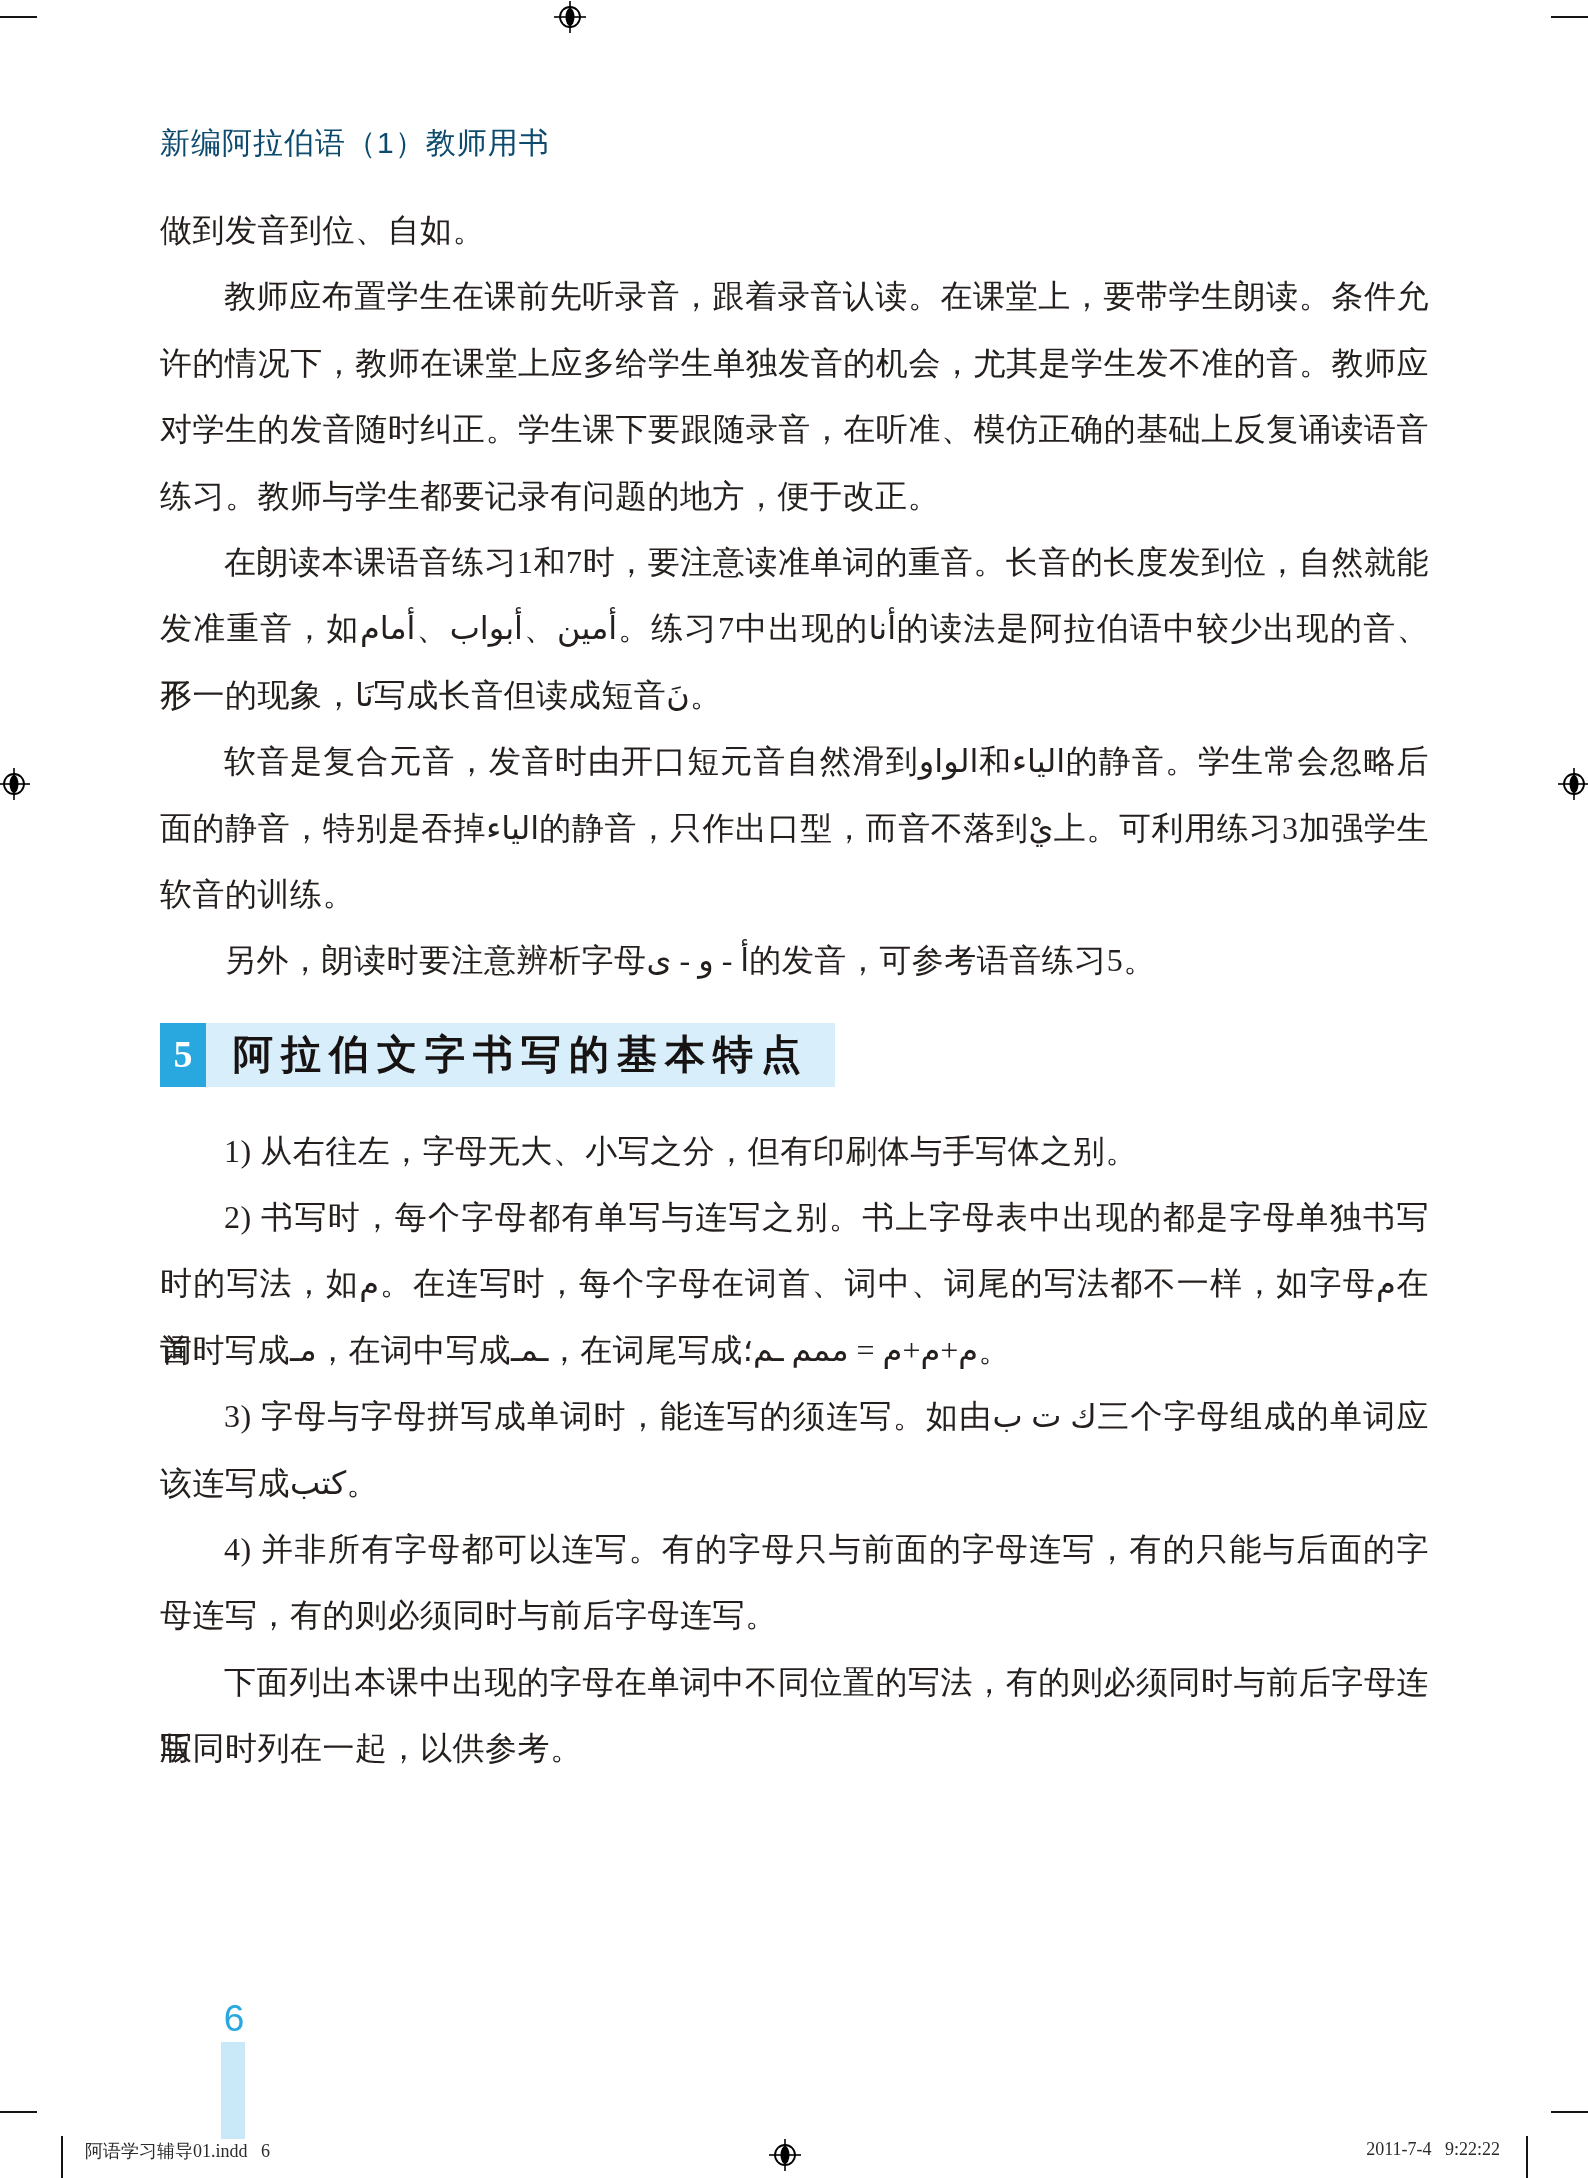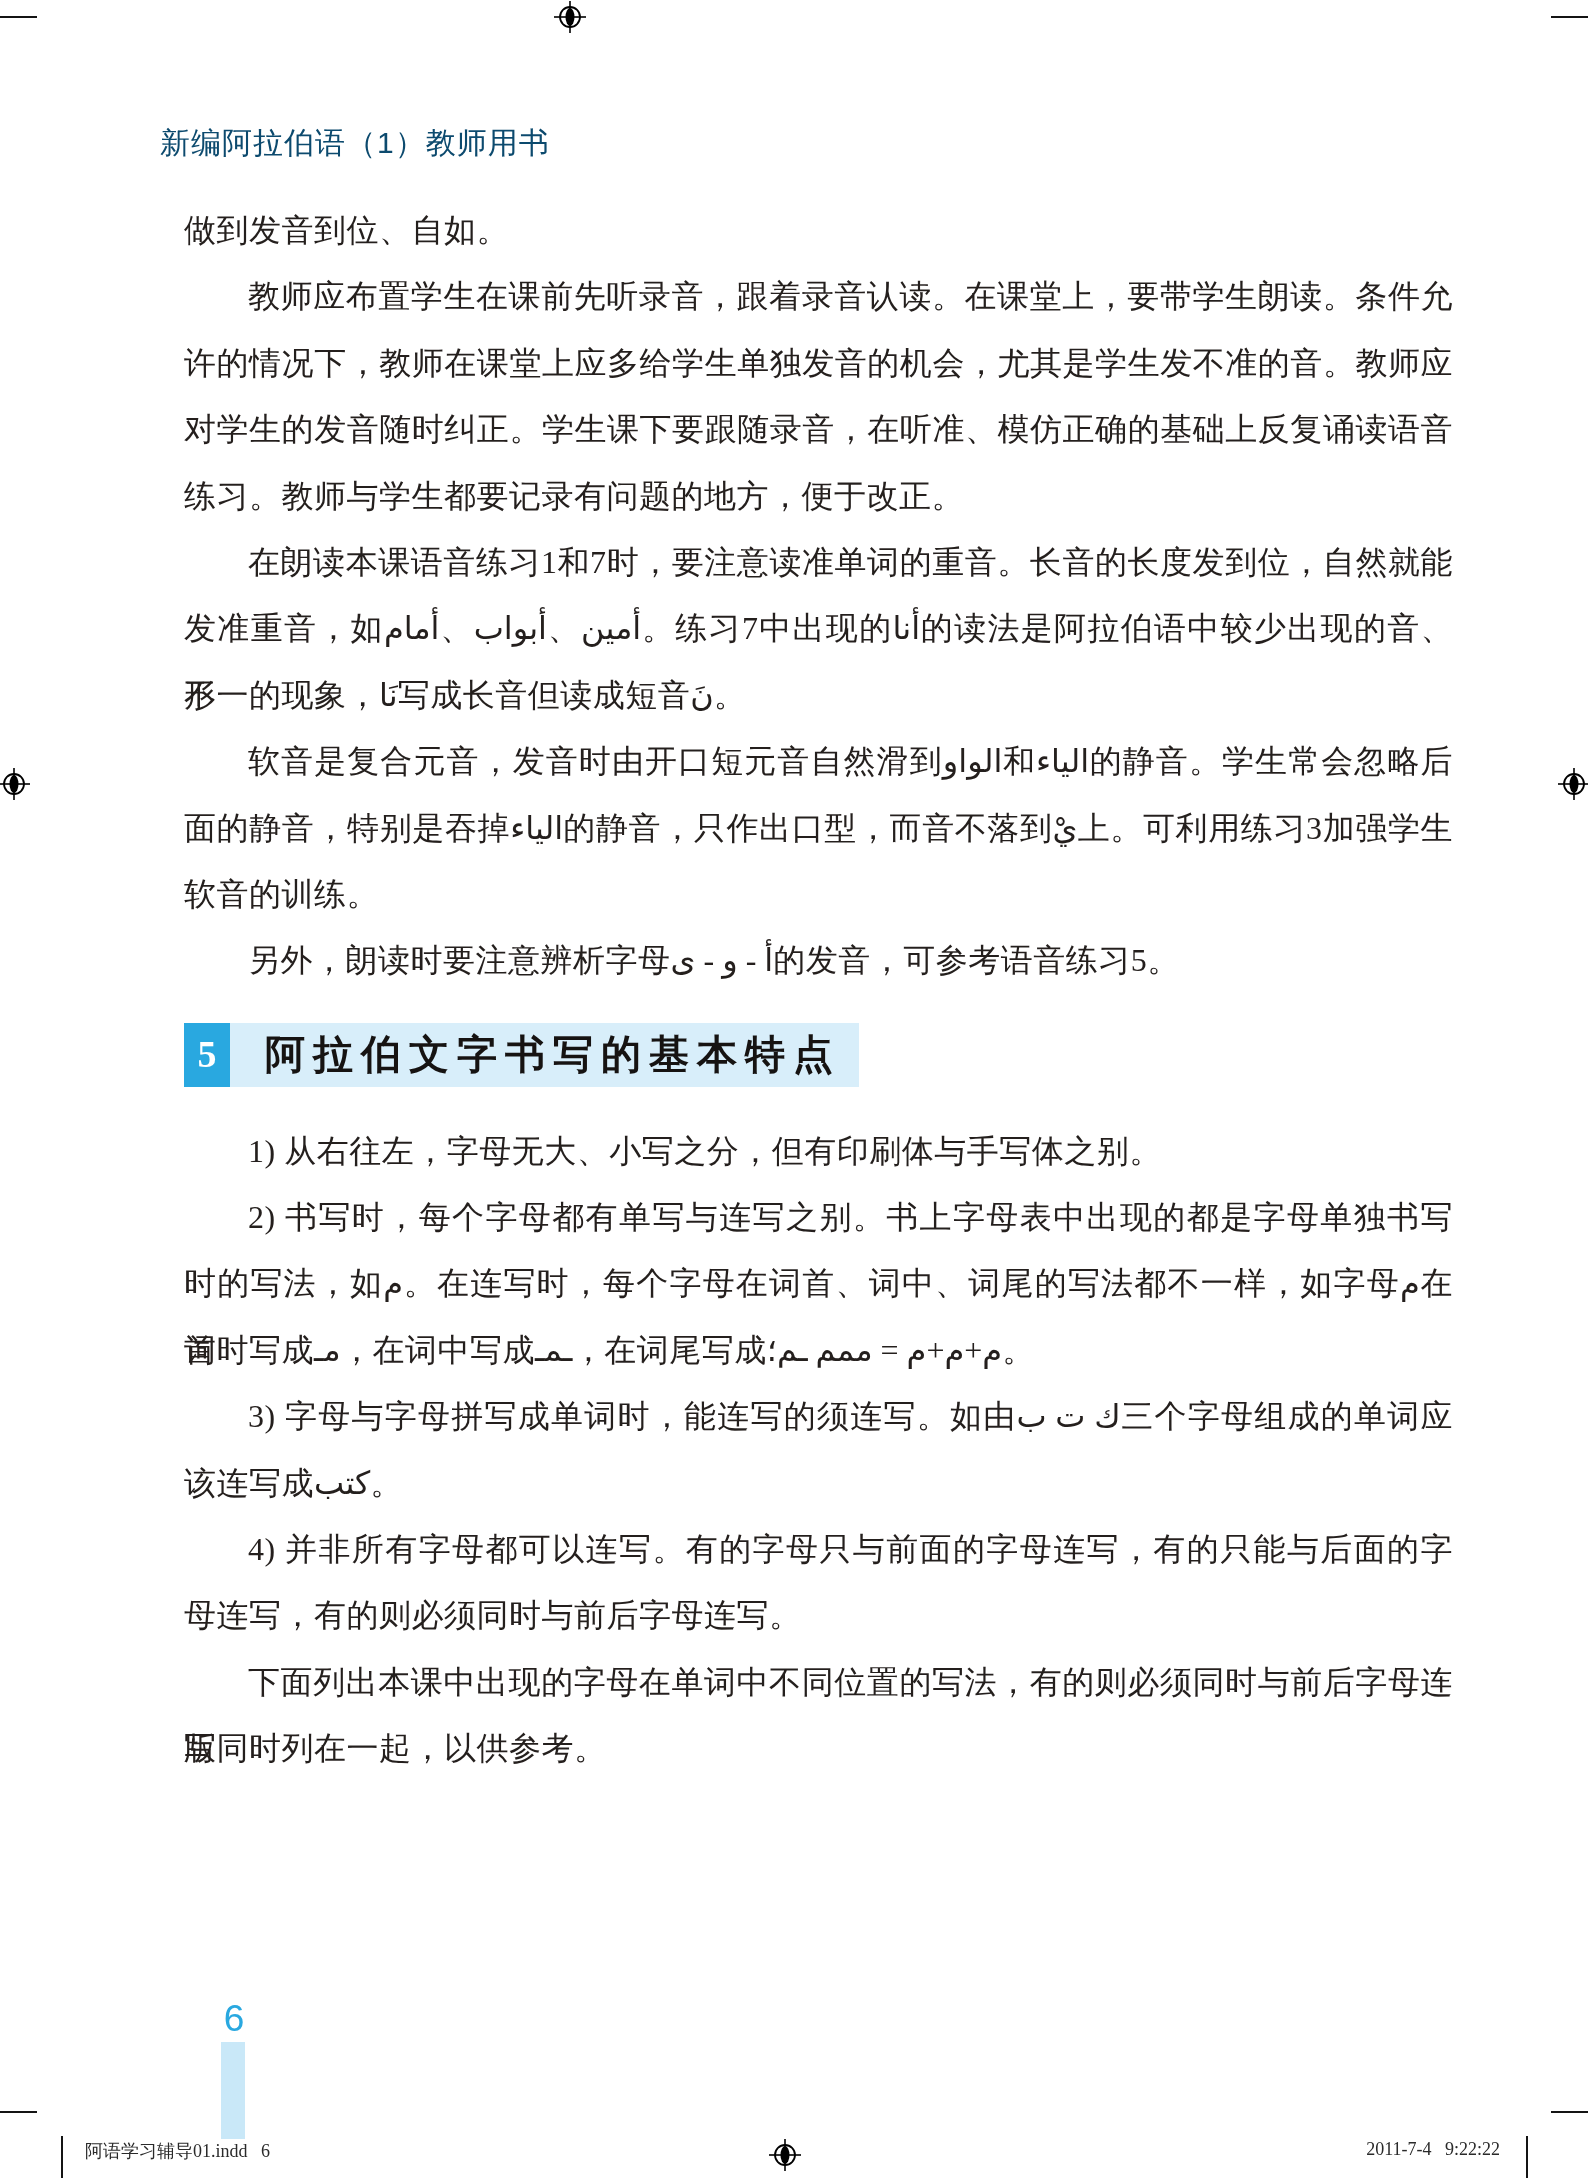--- a/index.html
+++ b/index.html
@@ -14,38 +14,38 @@
   .vdash{position:absolute;width:2px;background:#141414;}
   .regmark{position:absolute;width:32px;height:32px;}
   .regmark svg{display:block;}
   
   .header-title{
     position:absolute;left:160px;top:123px;
     font-family:"Liberation Sans","DejaVu Sans",sans-serif;
     font-size:30px;letter-spacing:1px;color:#0c4a6e;white-space:nowrap;
   }
   
-  .textcol{position:absolute;left:160px;top:197px;width:1269px;margin-left:24px;}
+  .textcol{position:absolute;left:160px;top:197px;width:1269px;}
   .bline{
     height:66.4px;line-height:66.4px;font-size:32px;
     white-space:nowrap;letter-spacing:0.5px;
   }
   .bline.j{white-space:normal;text-align:justify;text-align-last:justify;}
   .bline.ind{text-indent:64px;}
   
   .sec-head{display:flex;margin-top:29px;margin-bottom:31px;height:64px;}
   .sec-num{
     width:46px;height:64px;background:#29a8e0;color:#ffffff;
     font-weight:bold;font-size:38px;line-height:62px;text-align:center;
     flex:0 0 auto;
   }
   .sec-band{
     width:629px;height:64px;background:#d8eefa;
     font-weight:bold;font-size:40px;line-height:64px;color:#161312;
-    padding-left:35px;letter-spacing:8px;white-space:nowrap;
+    padding-left:27px;letter-spacing:8px;white-space:nowrap;
     box-sizing:border-box;flex:0 0 auto;
   }
   
   .page-num{
     position:absolute;left:214px;top:1998px;width:40px;text-align:center;
     font-family:"Liberation Sans","DejaVu Sans",sans-serif;
     font-size:37px;color:#29a8e0;
   }
   .page-bar{position:absolute;left:221px;top:2042px;width:24px;height:97px;background:#c9e8f8;}
   

